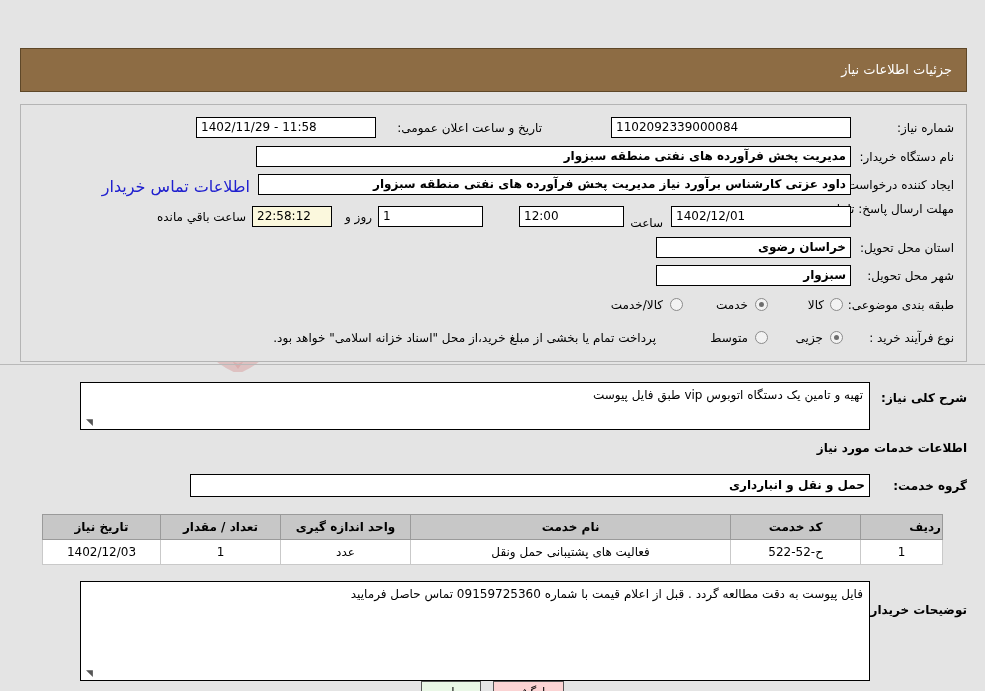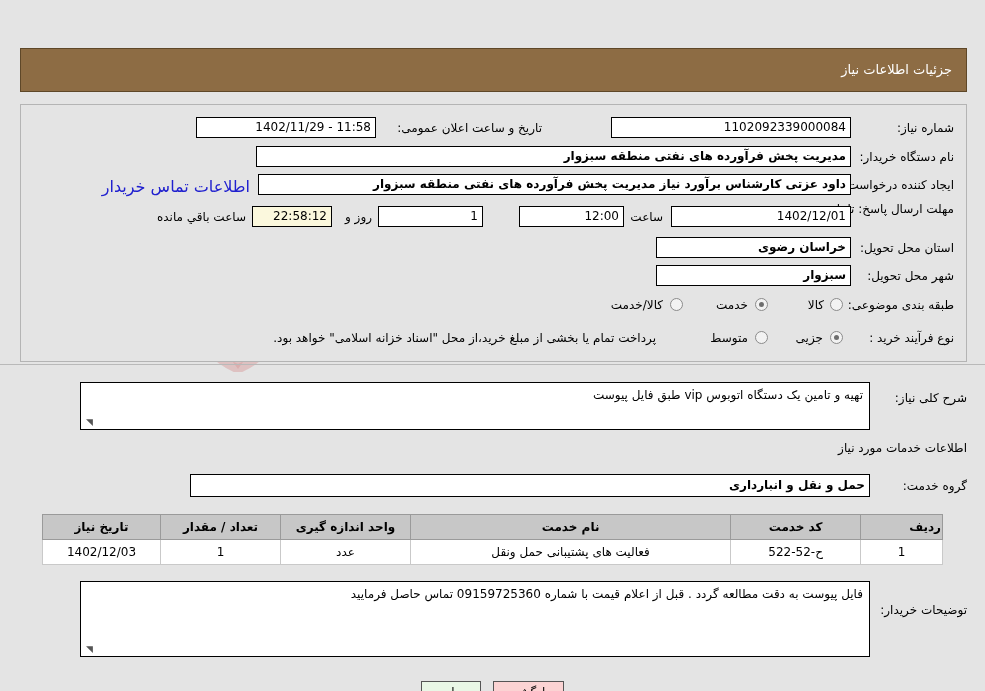--- a/index.html
+++ b/index.html
@@ -74,37 +74,37 @@
   }
 
   
   .lbl {
     position: absolute;
     font-size: 12px;
     color: #000;
     white-space: nowrap;
     text-align: right;
   }
-  .lbl-b { font-weight: normal; text-align: center; }
+  .lbl-b { font-weight: bold; text-align: center; }
 
   .fld {
     position: absolute;
     background: #ffffff;
     border: 1px solid #000000;
     height: 21px;
     line-height: 19px;
     font-size: 12px;
     padding: 0 4px;
     overflow: hidden;
     white-space: nowrap;
     text-align: center;
     color: #000;
   }
   .fld.rt  { text-align: right; font-weight: bold; }
-  .fld.ctr { text-align: right; }
+  .fld.ctr { text-align: left; }
   .fld.cream { background: #fbf8dd; }
 
   .link {
     position: absolute;
     color: #2020cf;
     font-size: 16px;
     white-space: nowrap;
     cursor: pointer;
   }
 
@@ -243,21 +243,21 @@
     <div class="lbl" style="right:12px; top:45px;">نام دستگاه خریدار:</div>
     <div class="fld rt" style="right:115px; top:41px; width:595px;">مدیریت پخش فرآورده های نفتی منطقه سبزوار</div>
 
     <div class="lbl" style="right:12px; top:73px;">ایجاد کننده درخواست:</div>
     <div class="fld rt" style="right:115px; top:69px; width:593px;padding-left:16px;">داود عزتی کارشناس برآورد نیاز مدیریت پخش فرآورده های نفتی منطقه سبزوار</div>
     <div class="link" style="right:716px; top:72px;">اطلاعات تماس خریدار</div>
 
     <div class="lbl" style="right:12px; top:97px; width:96px; text-align:right; line-height:15px;">مهلت ارسال پاسخ: تا تاریخ:</div>
 
     <div class="fld ctr" style="right:115px; top:101px; width:180px;">1402/12/01</div>
-    <div class="lbl" style="right:303px; top:105px;">ساعت</div>
+    <div class="lbl" style="right:303px; top:111px;">ساعت</div>
     <div class="fld ctr" style="right:342px; top:101px; width:105px;">12:00</div>
     <div class="fld ctr" style="right:483px; top:101px; width:105px;">1</div>
     <div class="lbl" style="right:594px; top:105px;">روز و</div>
     <div class="fld ctr cream" style="right:634px; top:101px; width:80px;">22:58:12</div>
     <div class="lbl" style="right:720px; top:105px;">ساعت باقي مانده</div>
 
     <div class="lbl" style="right:12px; top:136px;">استان محل تحویل:</div>
     <div class="fld rt" style="right:115px; top:132px; width:195px;">خراسان رضوی</div>
 
     <div class="lbl" style="right:12px; top:164px;">شهر محل تحویل:</div>
@@ -294,21 +294,21 @@
       <span>تهیه و تامین یک دستگاه اتوبوس  vip   طبق  فایل پیوست</span>
       <span class="resize-grip">◥</span>
     </div>
 
     <div class="lbl lbl-b" style="right:18px; top:75px;">اطلاعات خدمات مورد نیاز</div>
 
     <div class="lbl lbl-b" style="right:18px; top:113px;">گروه خدمت:</div>
     <div class="fld rt" style="right:115px; top:108px; width:680px; height:23px; line-height:21px;">حمل و نقل و انبارداری</div>
 
     <div class="lbl lbl-b" style="right:18px; top:237px;">توضیحات خریدار:</div>
-    <div class="box-area" style="right:115px; top:215px; width:790px; height:76px;">
+    <div class="box-area" style="right:115px; top:215px; width:790px; height:100px;">
       <span>فایل پیوست به دقت مطالعه گردد . قبل از اعلام قیمت با شماره 09159725360 تماس حاصل فرمایید</span>
       <span class="resize-grip">◥</span>
     </div>
   </div>
 
   <table id="items-table">
     <thead>
       <tr>
         <th style="width:38px;padding-left:48px;">ردیف</th>
         <th style="width:130px;">کد خدمت</th>

